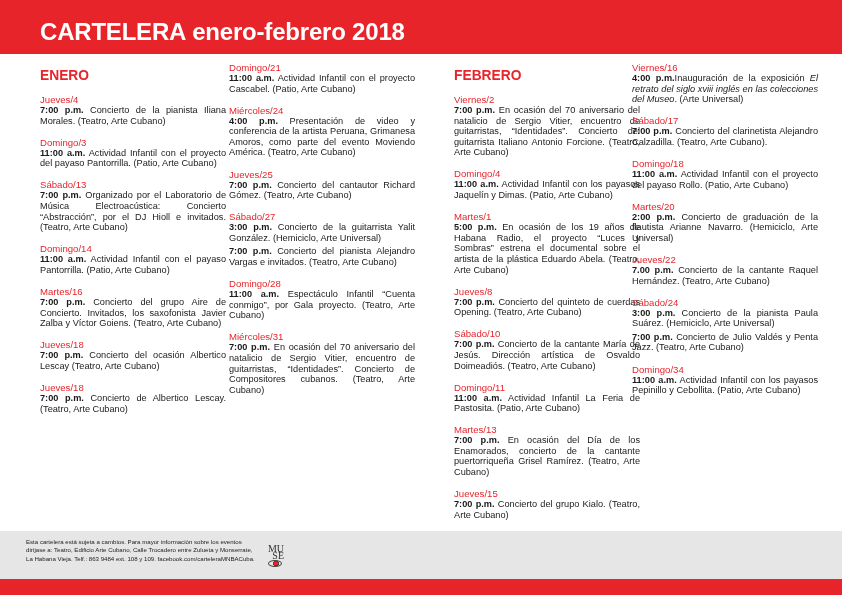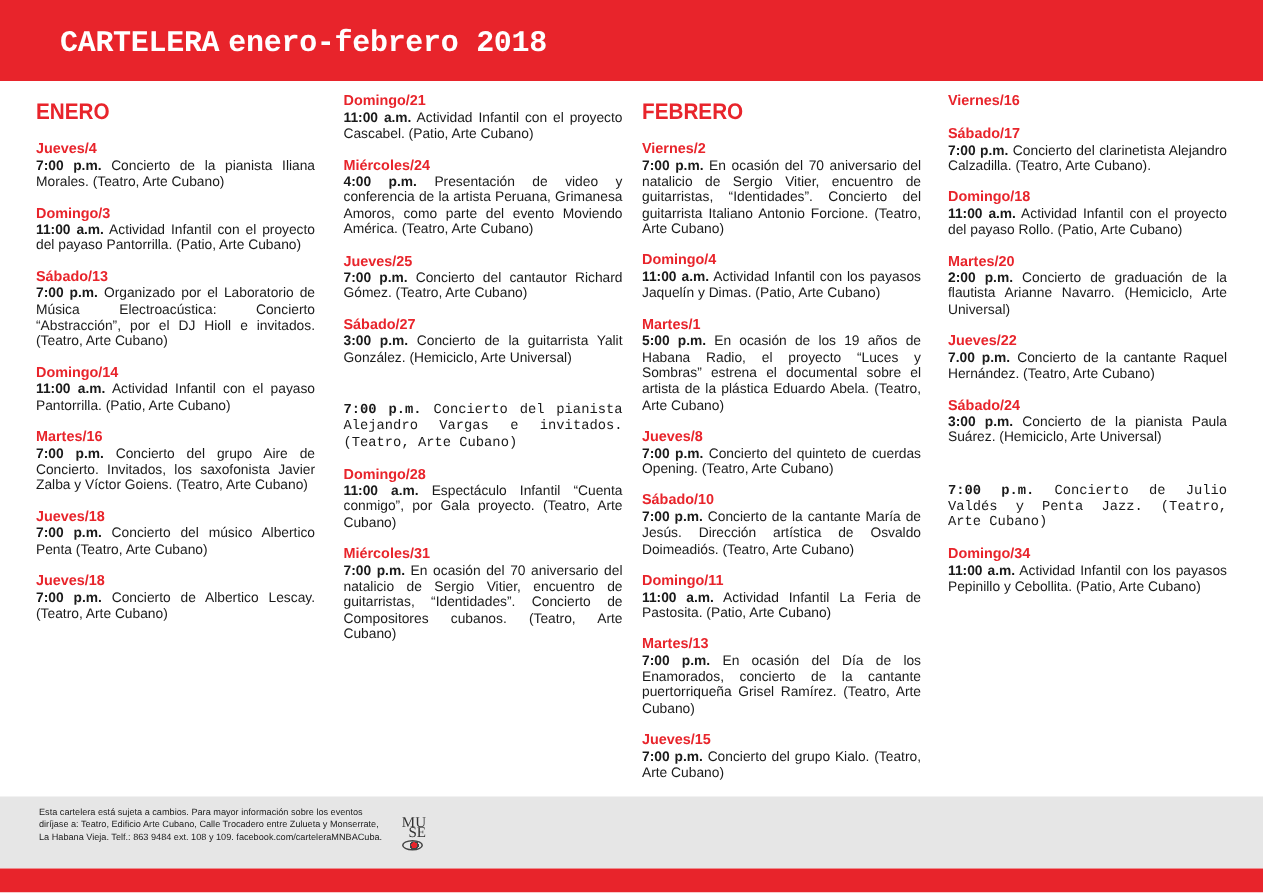--- a/index.html
+++ b/index.html
@@ -8,46 +8,46 @@
     background: #ffffff;
     font-family: "Liberation Sans", sans-serif;
     color: #1a1a1a;
   }
   .header-band {
     position: absolute; left: 0; top: 0; width: 842px; height: 54px;
     background: #e8242b;
   }
   .header-title {
     position: absolute; left: 40px; top: 18px;
-    color: #ffffff; font-weight: bold; font-size: 20px;
-    font-family: Liberation Mono, monospace;
+    color: #ffffff; font-weight: bold; font-size: 24px;
+    font-family: Liberation Sans, sans-serif;
     letter-spacing: -0.2px;
   }
   .header-title .gap { display: inline-block; width: 6px; }
   .col {
     position: absolute; top: 62px; width: 186px;
     font-size: 9.2px; line-height: 10.6px;
   }
-  .col.c1 { left: 24px; }
+  .col.c1 { left: 40px; }
   .col.c2 { left: 229px; }
-  .col.c3 { left: 428px; }
+  .col.c3 { left: 454px; }
   .col.c4 { left: 632px; }
   .month {
     color: #e8242b; font-weight: bold; font-size: 15px;
     line-height: 18px; margin: 4px 0 10px 0;
     font-family: "Liberation Sans", sans-serif;
     transform: scaleX(0.92); transform-origin: left;
   }
   .day {
-    color: #e8242b; font-weight: bold; font-size: 9.6px;
+    color: #e8242b; font-weight: normal; font-size: 9.6px;
     line-height: 11px; margin-top: 0;
   }
   .entry { margin-bottom: 10.5px; }
   .event { text-align: justify; }
-  .event + .event { margin-top: 25px; font-family: Liberation Mono, monospace; }
+  .event + .event { margin-top: 3px; }
   .time { font-weight: bold; }
   .footer-band {
     position: absolute; left: 0; top: 531px; width: 842px; height: 48px;
     background: #e6e6e6;
   }
   .footer-text {
     position: absolute; left: 26px; top: 538px; width: 232px;
     font-size: 6.1px; line-height: 8.3px; color: #222;
   }
   .museo-logo {
@@ -92,21 +92,21 @@
       <div class="entry">
         <div class="day">Domingo/14</div>
         <div class="event"><span class="time">11:00 a.m.</span><span> Actividad Infantil con el payaso Pantorrilla.  (Patio, Arte Cubano)</span></div>
       </div>
       <div class="entry">
         <div class="day">Martes/16</div>
         <div class="event"><span class="time">7:00 p.m.</span><span> Concierto del grupo Aire de Concierto. Invitados, los saxofonista Javier Zalba y Víctor Goiens. (Teatro, Arte Cubano)</span></div>
       </div>
       <div class="entry">
         <div class="day">Jueves/18</div>
-        <div class="event"><span class="time">7:00 p.m.</span><span> Concierto del músico Albertico Penta (Teatro, Arte Cubano)</span></div>
+        <div class="event"><span class="time">7:00 p.m.</span><span> Concierto del ocasión Albertico Lescay (Teatro, Arte Cubano)</span></div>
       </div>
       <div class="entry">
         <div class="day">Jueves/18</div>
         <div class="event"><span class="time">7:00 p.m.</span><span> Concierto de Albertico Lescay. (Teatro, Arte Cubano)</span></div>
       </div>
     </div>
 </div>
 
 <div class="col c2">
   <div class="entries">
@@ -173,20 +173,21 @@
         <div class="day">Jueves/15</div>
         <div class="event"><span class="time">7:00 p.m.</span><span> Concierto del grupo Kialo. (Teatro, Arte Cubano)</span></div>
       </div>
     </div>
 </div>
 
 <div class="col c4">
   <div class="entries">
       <div class="entry">
         <div class="day">Viernes/16</div>
+        <div class="event"><span class="time">4:00 p.m.</span><span>Inauguración de la exposición </span><em>El retrato del siglo xviii inglés en las colecciones del Museo</em><span>. (Arte Universal)</span></div>
       </div>
       <div class="entry">
         <div class="day">Sábado/17</div>
         <div class="event"><span class="time">7:00 p.m.</span><span> Concierto del clarinetista Alejandro Calzadilla. (Teatro, Arte Cubano).</span></div>
       </div>
       <div class="entry">
         <div class="day">Domingo/18</div>
         <div class="event"><span class="time">11:00 a.m.</span><span> Actividad Infantil con el proyecto del payaso Rollo. (Patio, Arte Cubano)</span></div>
       </div>
       <div class="entry">

